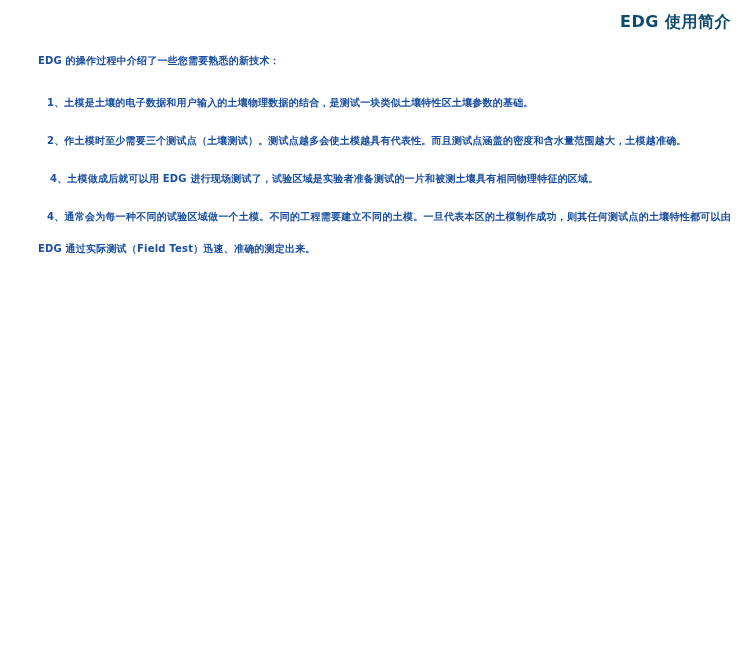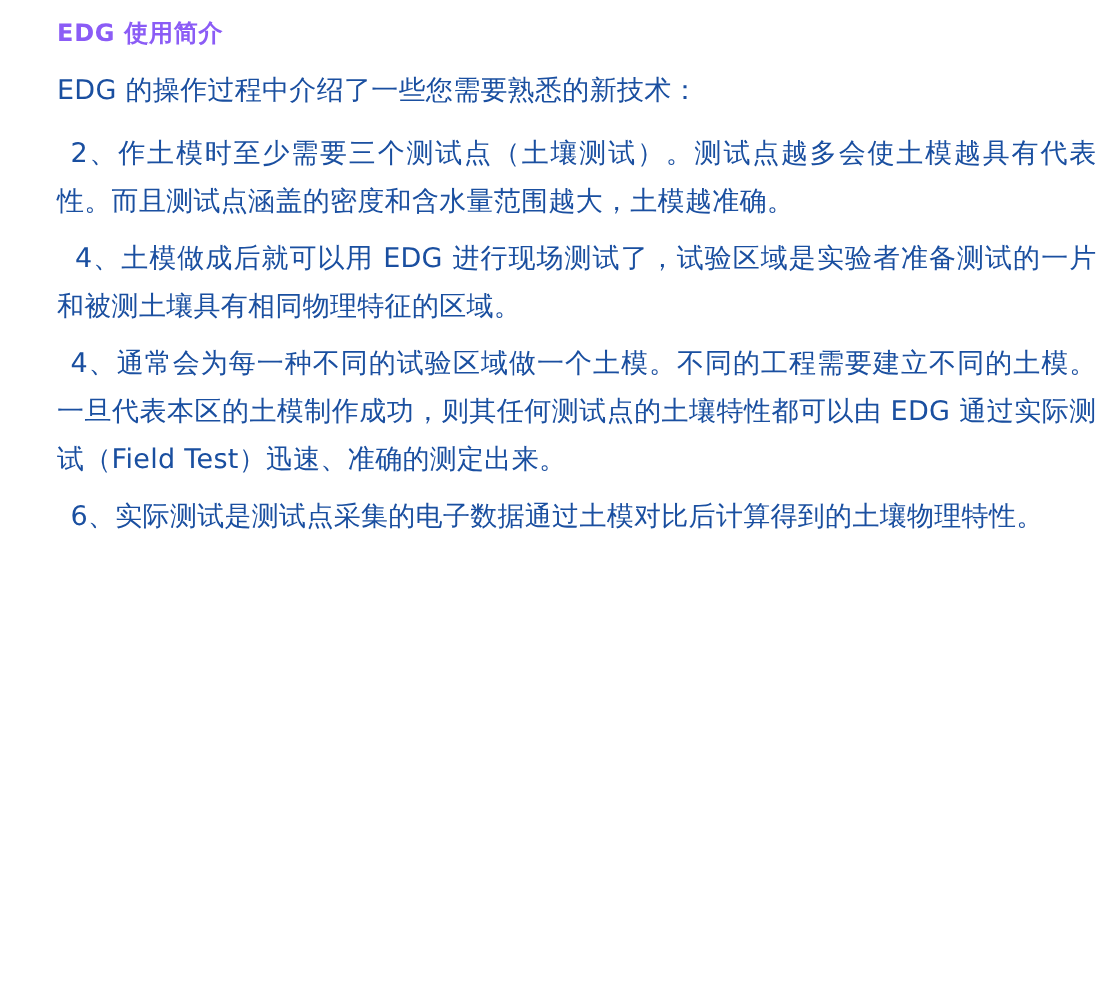--- a/index.html
+++ b/index.html
@@ -14,33 +14,34 @@
     overflow: hidden;
   }
   .page {
     position: relative;
     width: 745px;
     height: 669px;
     box-sizing: border-box;
     padding: 8px 14px 0 38px;
   }
   .doc-title {
-    color: #8b5cf6;
+    color: #0c4a6e;
     font-family: "DejaVu Sans", "Liberation Sans", sans-serif;
     font-weight: bold;
     font-size: 16px;
     letter-spacing: 0.5px;
-    margin: 4px 0 14px 0;
+    margin: 4px 0 14px 10px;
     line-height: 1.2;
+    text-align: right;
   }
   .para {
     color: #1a4fa0;
     font-family: "DejaVu Sans", "Liberation Sans", sans-serif;
-    font-weight: normal;
-    font-size: 18px;
+    font-weight: bold;
+    font-size: 10px;
     line-height: 32px;
     text-align: justify;
     margin: 0 0 6px 0;
     letter-spacing: 0.2px;
   }
   .para.intro {
     margin-bottom: 10px;
   }
   .para.item {
     text-indent: 9px;
@@ -51,23 +52,23 @@
 </style>
 </head>
 <body>
 
 <div class="page">
 
   <div class="doc-title">EDG 使用简介</div>
 
   <p class="para intro">EDG 的操作过程中介绍了一些您需要熟悉的新技术：</p>
 
+  <p class="para item">1、土模是土壤的电子数据和用户输入的土壤物理数据的结合，是测试一块类似土壤特性区土壤参数的基础。</p>
 
 
   <p class="para item">2、作土模时至少需要三个测试点（土壤测试）。测试点越多会使土模越具有代表性。而且测试点涵盖的密度和含水量范围越大，土模越准确。</p>
 
   <p class="para item2">4、土模做成后就可以用 EDG 进行现场测试了，试验区域是实验者准备测试的一片和被测土壤具有相同物理特征的区域。</p>
 
   <p class="para item">4、通常会为每一种不同的试验区域做一个土模。不同的工程需要建立不同的土模。一旦代表本区的土模制作成功，则其任何测试点的土壤特性都可以由 EDG 通过实际测试（Field Test）迅速、准确的测定出来。</p>
 
-  <p class="para item">6、实际测试是测试点采集的电子数据通过土模对比后计算得到的土壤物理特性。</p>
 
 </div>
 
 </body></html>

